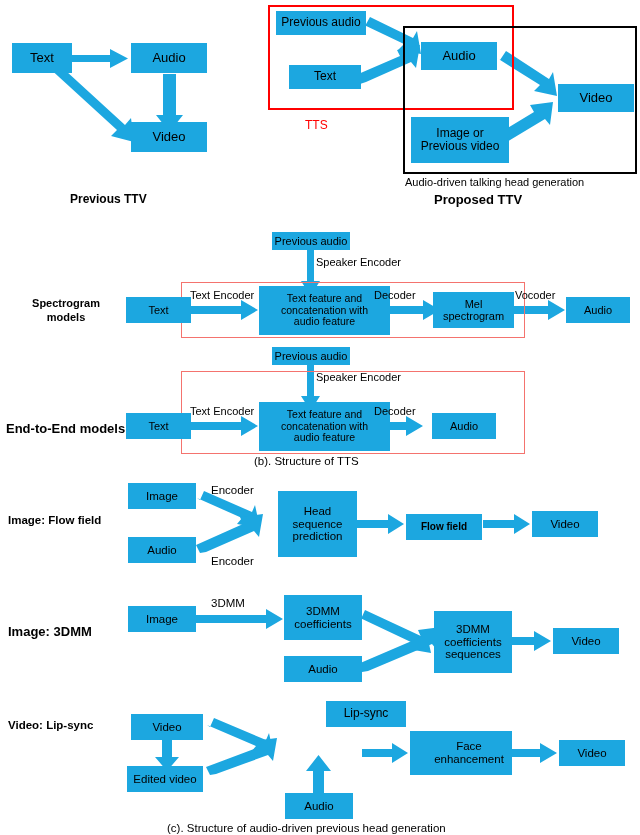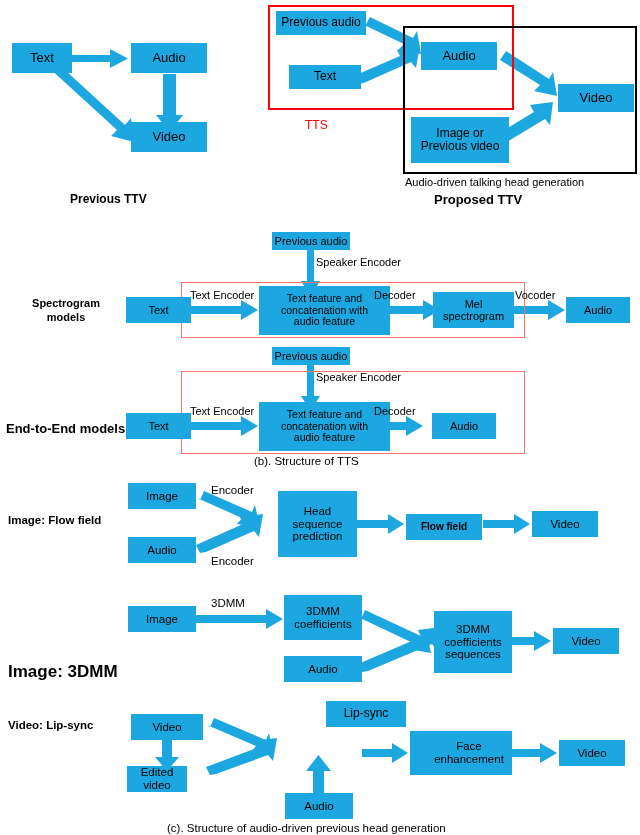--- a/index.html
+++ b/index.html
@@ -266,42 +266,42 @@
   <div class="label" style="left:211px; top:555px; font-size:11.5px;">Encoder</div>
 
   <div class="node" style="left:278px; top:491px; width:79px; height:66px; font-size:11.5px; white-space:pre-line;">Head
 sequence
 prediction</div>
 
   <div class="node" style="left:406px; top:514px; width:76px; height:26px; font-size:10px;font-weight:bold;">Flow field</div>
 
   <div class="node" style="left:532px; top:511px; width:66px; height:26px; font-size:11.5px;">Video</div>
 
-  <div class="label bold" style="left:8px; top:624px; font-size:17px;margin-top:38px;">Image: 3DMM</div>
+  <div class="label bold" style="left:8px; top:624px; font-size:13px;">Image: 3DMM</div>
 
   <div class="node" style="left:128px; top:606px; width:68px; height:26px; font-size:11.5px;">Image</div>
 
   <div class="label" style="left:211px; top:597px; font-size:11.5px;">3DMM</div>
 
   <div class="node" style="left:284px; top:595px; width:78px; height:45px; font-size:11.5px; white-space:pre-line;">3DMM
 coefficients</div>
 
   <div class="node" style="left:284px; top:656px; width:78px; height:26px; font-size:11.5px;">Audio</div>
 
   <div class="node" style="left:434px; top:611px; width:78px; height:62px; font-size:11.5px; white-space:pre-line;">3DMM
 coefficients
 sequences</div>
 
   <div class="node" style="left:553px; top:628px; width:66px; height:26px; font-size:11.5px;">Video</div>
 
   <div class="label bold" style="left:8px; top:719px; font-size:11.5px;">Video: Lip-sync</div>
 
   <div class="node" style="left:131px; top:714px; width:72px; height:26px; font-size:11.5px;">Video</div>
 
-  <div class="node" style="left:127px; top:766px; width:60px; height:26px; font-size:11.5px;">Edited video</div>
+  <div class="node" style="left:127px; top:766px; width:76px; height:26px; font-size:11.5px;">Edited video</div>
 
   <div class="node" style="left:285px; top:793px; width:68px; height:26px; font-size:11.5px;">Audio</div>
 
   <div class="node" style="left:282px; top:701px; width:80px; height:26px; font-size:12px;margin-left:44px;">Lip-sync</div>
 
   <div class="node" style="left:410px; top:731px; width:102px; height:44px; font-size:11.5px; white-space:pre-line;padding-left:16px;">Face
 enhancement</div>
 
   <div class="node" style="left:559px; top:740px; width:66px; height:26px; font-size:11.5px;">Video</div>
 

